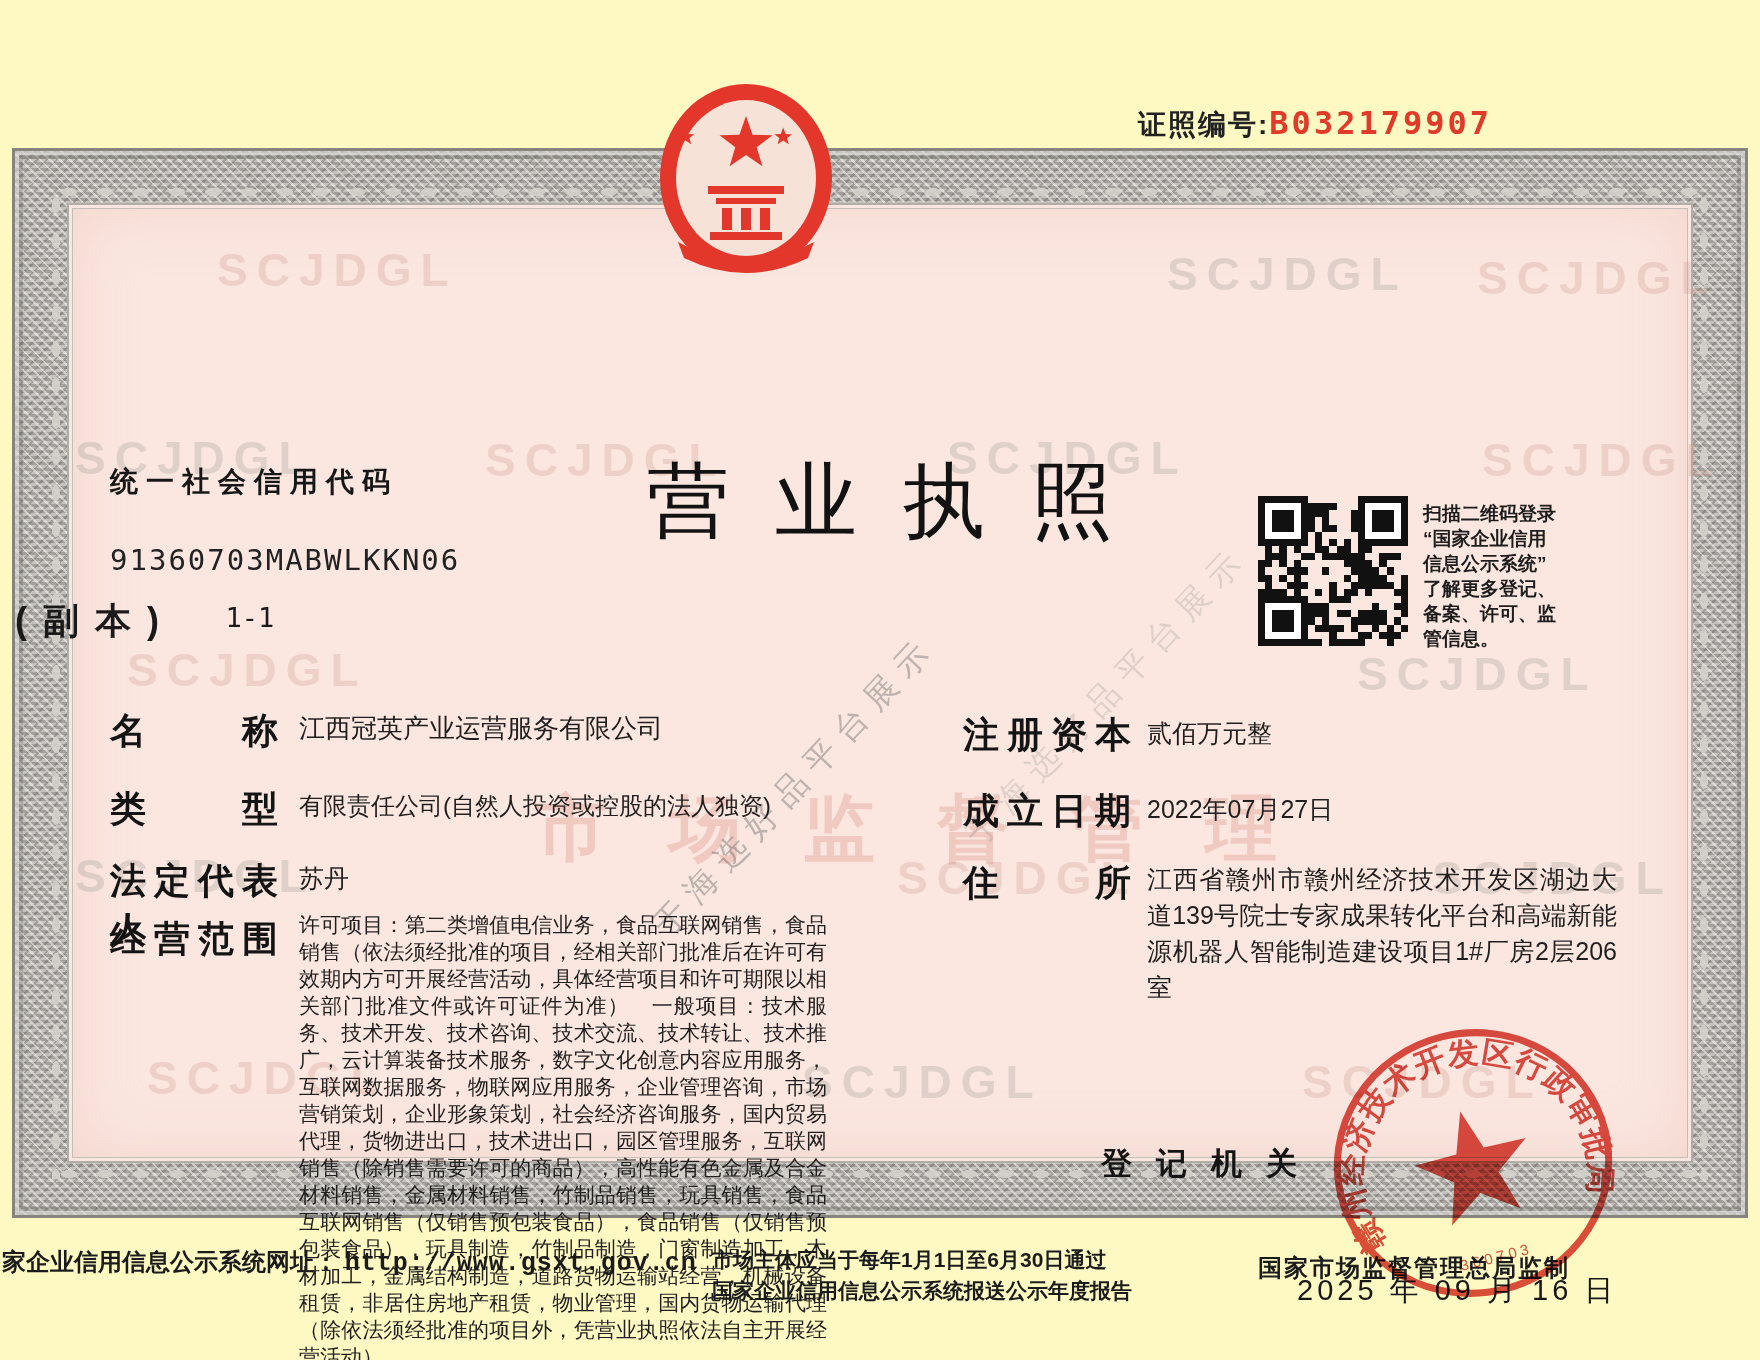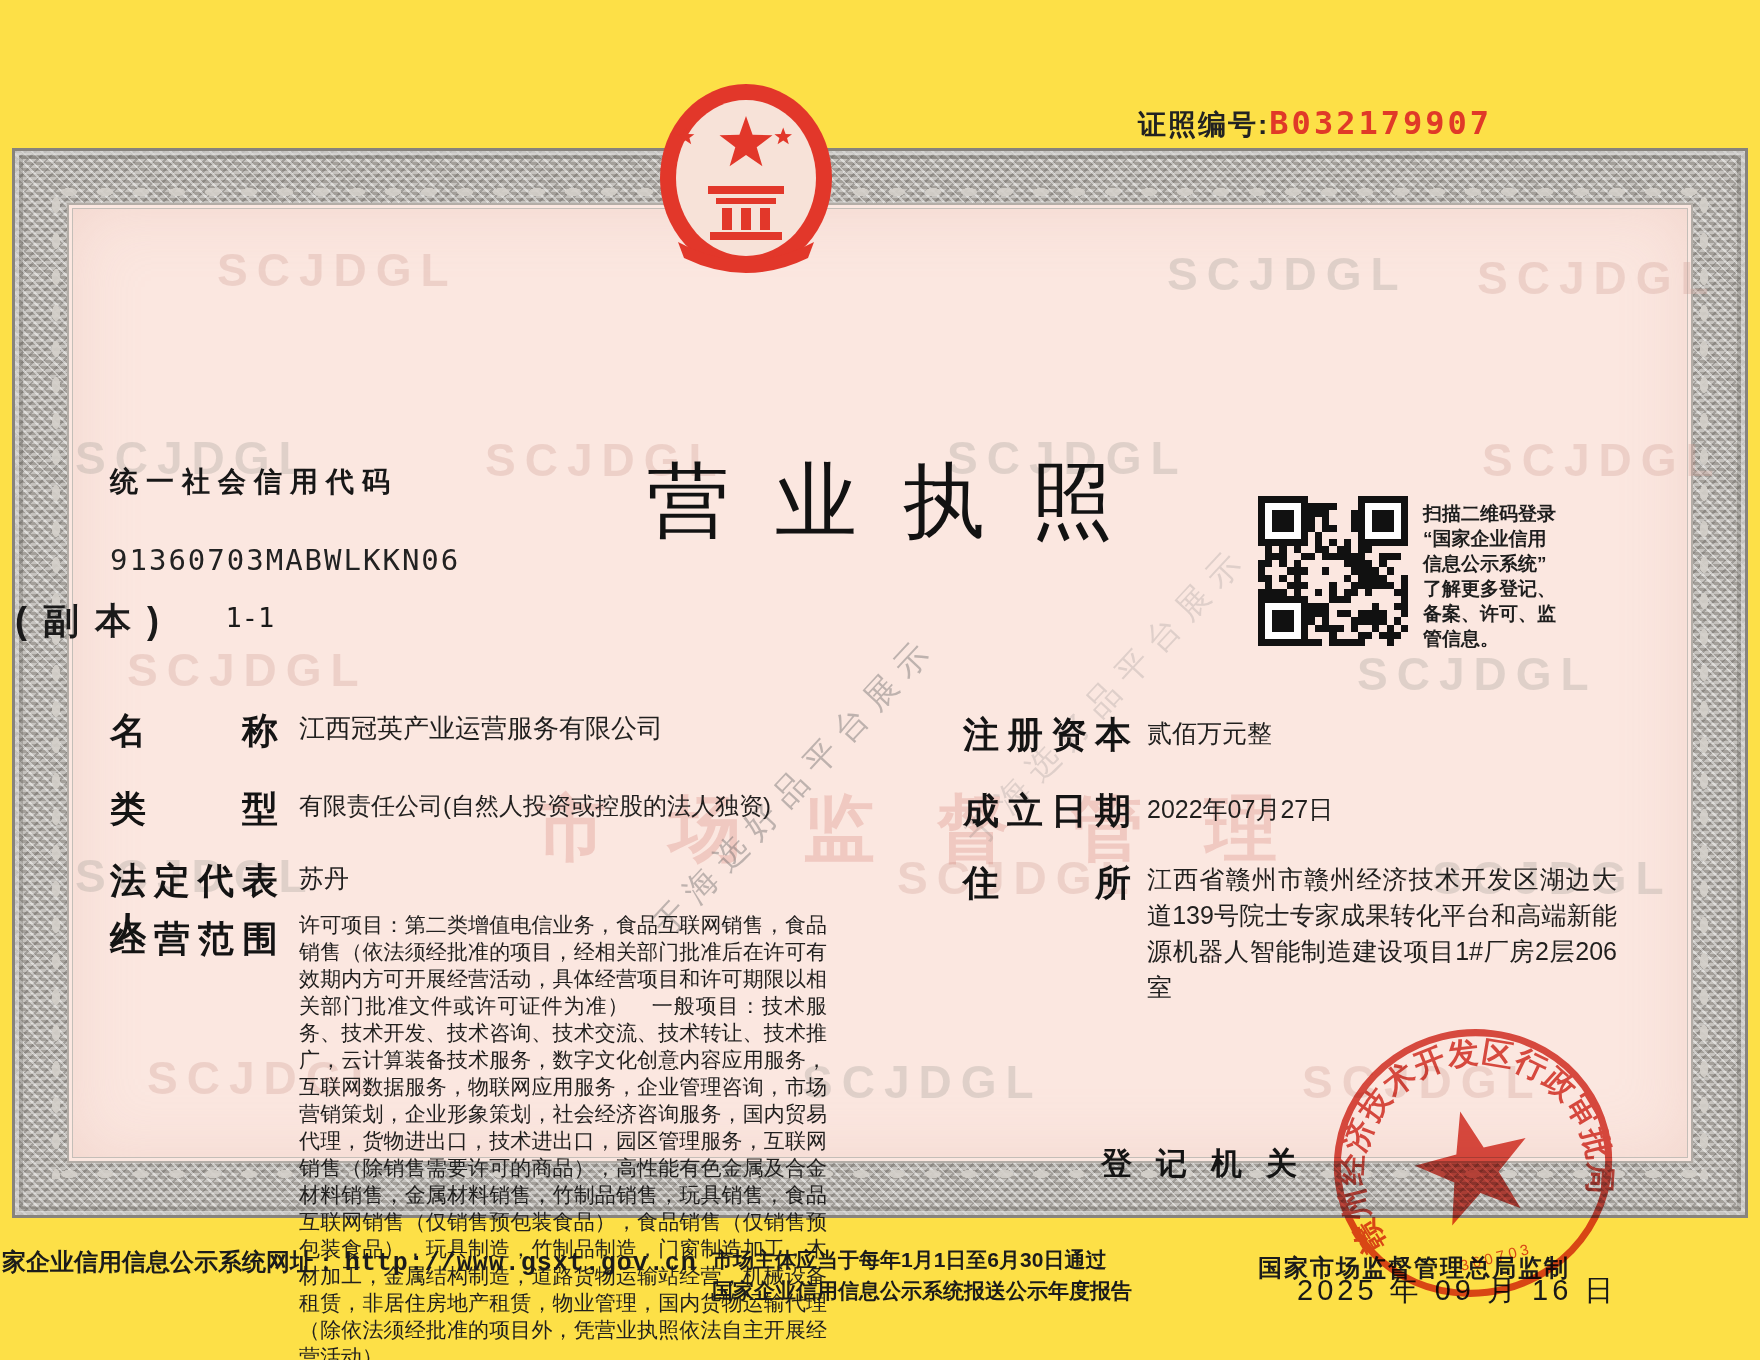--- a/index.html
+++ b/index.html
@@ -4,21 +4,21 @@
 <style>
   * { margin:0; padding:0; box-sizing:border-box; }
   html,body { width:1760px; height:1360px; }
   body {
     font-family:"Liberation Sans", sans-serif;
     background:#ffffff;
     position:relative;
     overflow:hidden;
     color:#1c1c1c;
   }
-  .page { position:absolute; inset:0; background:#fde047; }
+  .page { position:absolute; inset:0; background:#fef9c3; }
 
   
   .license-no { position:absolute; top:104px; right:268px; white-space:nowrap; }
   .license-no .lab { font-size:28px; font-weight:bold; color:#222; letter-spacing:2px; }
   .license-no .num { font-family:"DejaVu Sans Mono", monospace; font-size:32px; font-weight:bold; color:#e03a28; letter-spacing:3px; }
 
   
   .cert {
     position:absolute; left:12px; top:148px; width:1736px; height:1070px;
     background:

